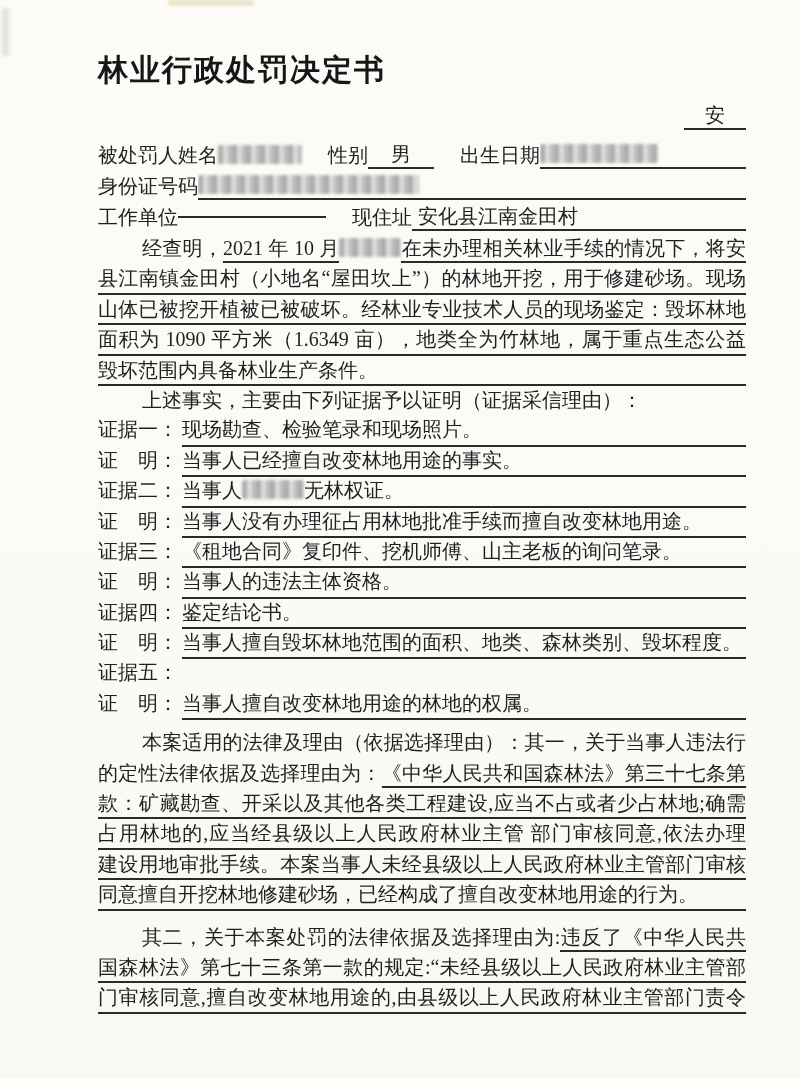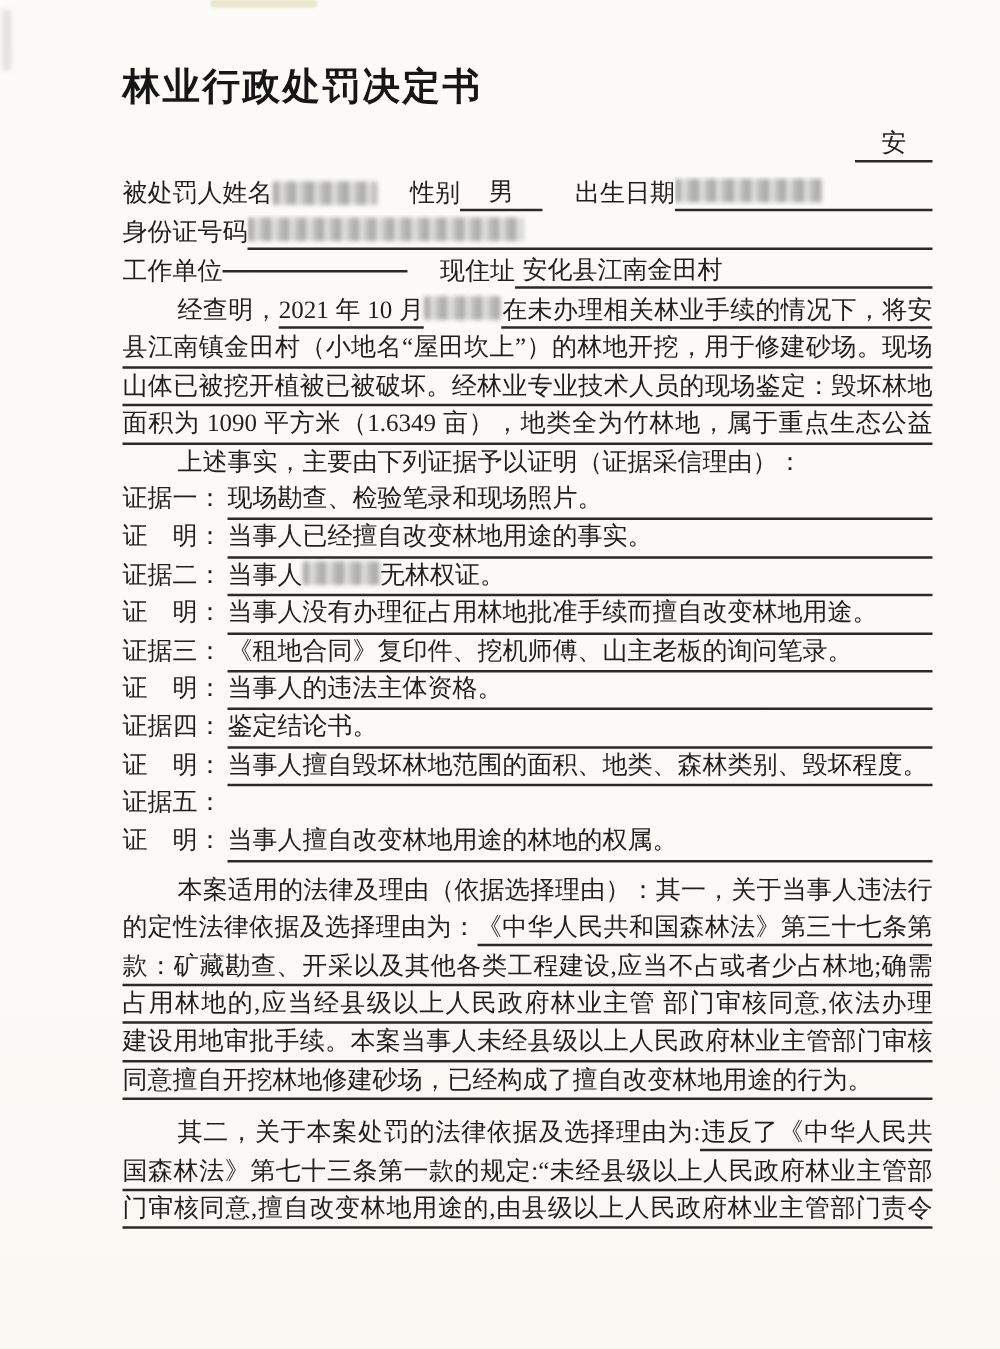--- a/index.html
+++ b/index.html
@@ -92,20 +92,21 @@
       </div>
     </div>
 
     <div class="para">
       <div class="pl ind jl">
         <span>经查明，</span><span class="u">2021 年 10 月</span><span class="blur w62"></span><span class="u">在未办理相关林业手续的情况下，将安化</span>
       </div>
       <div class="pl jl ul">县江南镇金田村（小地名“屋田坎上”）的林地开挖，用于修建砂场。现场</div>
       <div class="pl jl ul">山体已被挖开植被已被破坏。经林业专业技术人员的现场鉴定：毁坏林地</div>
       <div class="pl jl ul">面积为 1090 平方米（1.6349 亩），地类全为竹林地，属于重点生态公益林；</div>
+      <div class="pl ul">毁坏范围内具备林业生产条件。</div>
     </div>
 
     <div class="pl ind">上述事实，主要由下列证据予以证明（证据采信理由）：</div>
 
     <div>
       <div class="erow">
         <span class="elbl">证据一：</span>
         <span class="eval">现场勘查、检验笔录和现场照片。</span>
       </div>
       <div class="erow">

